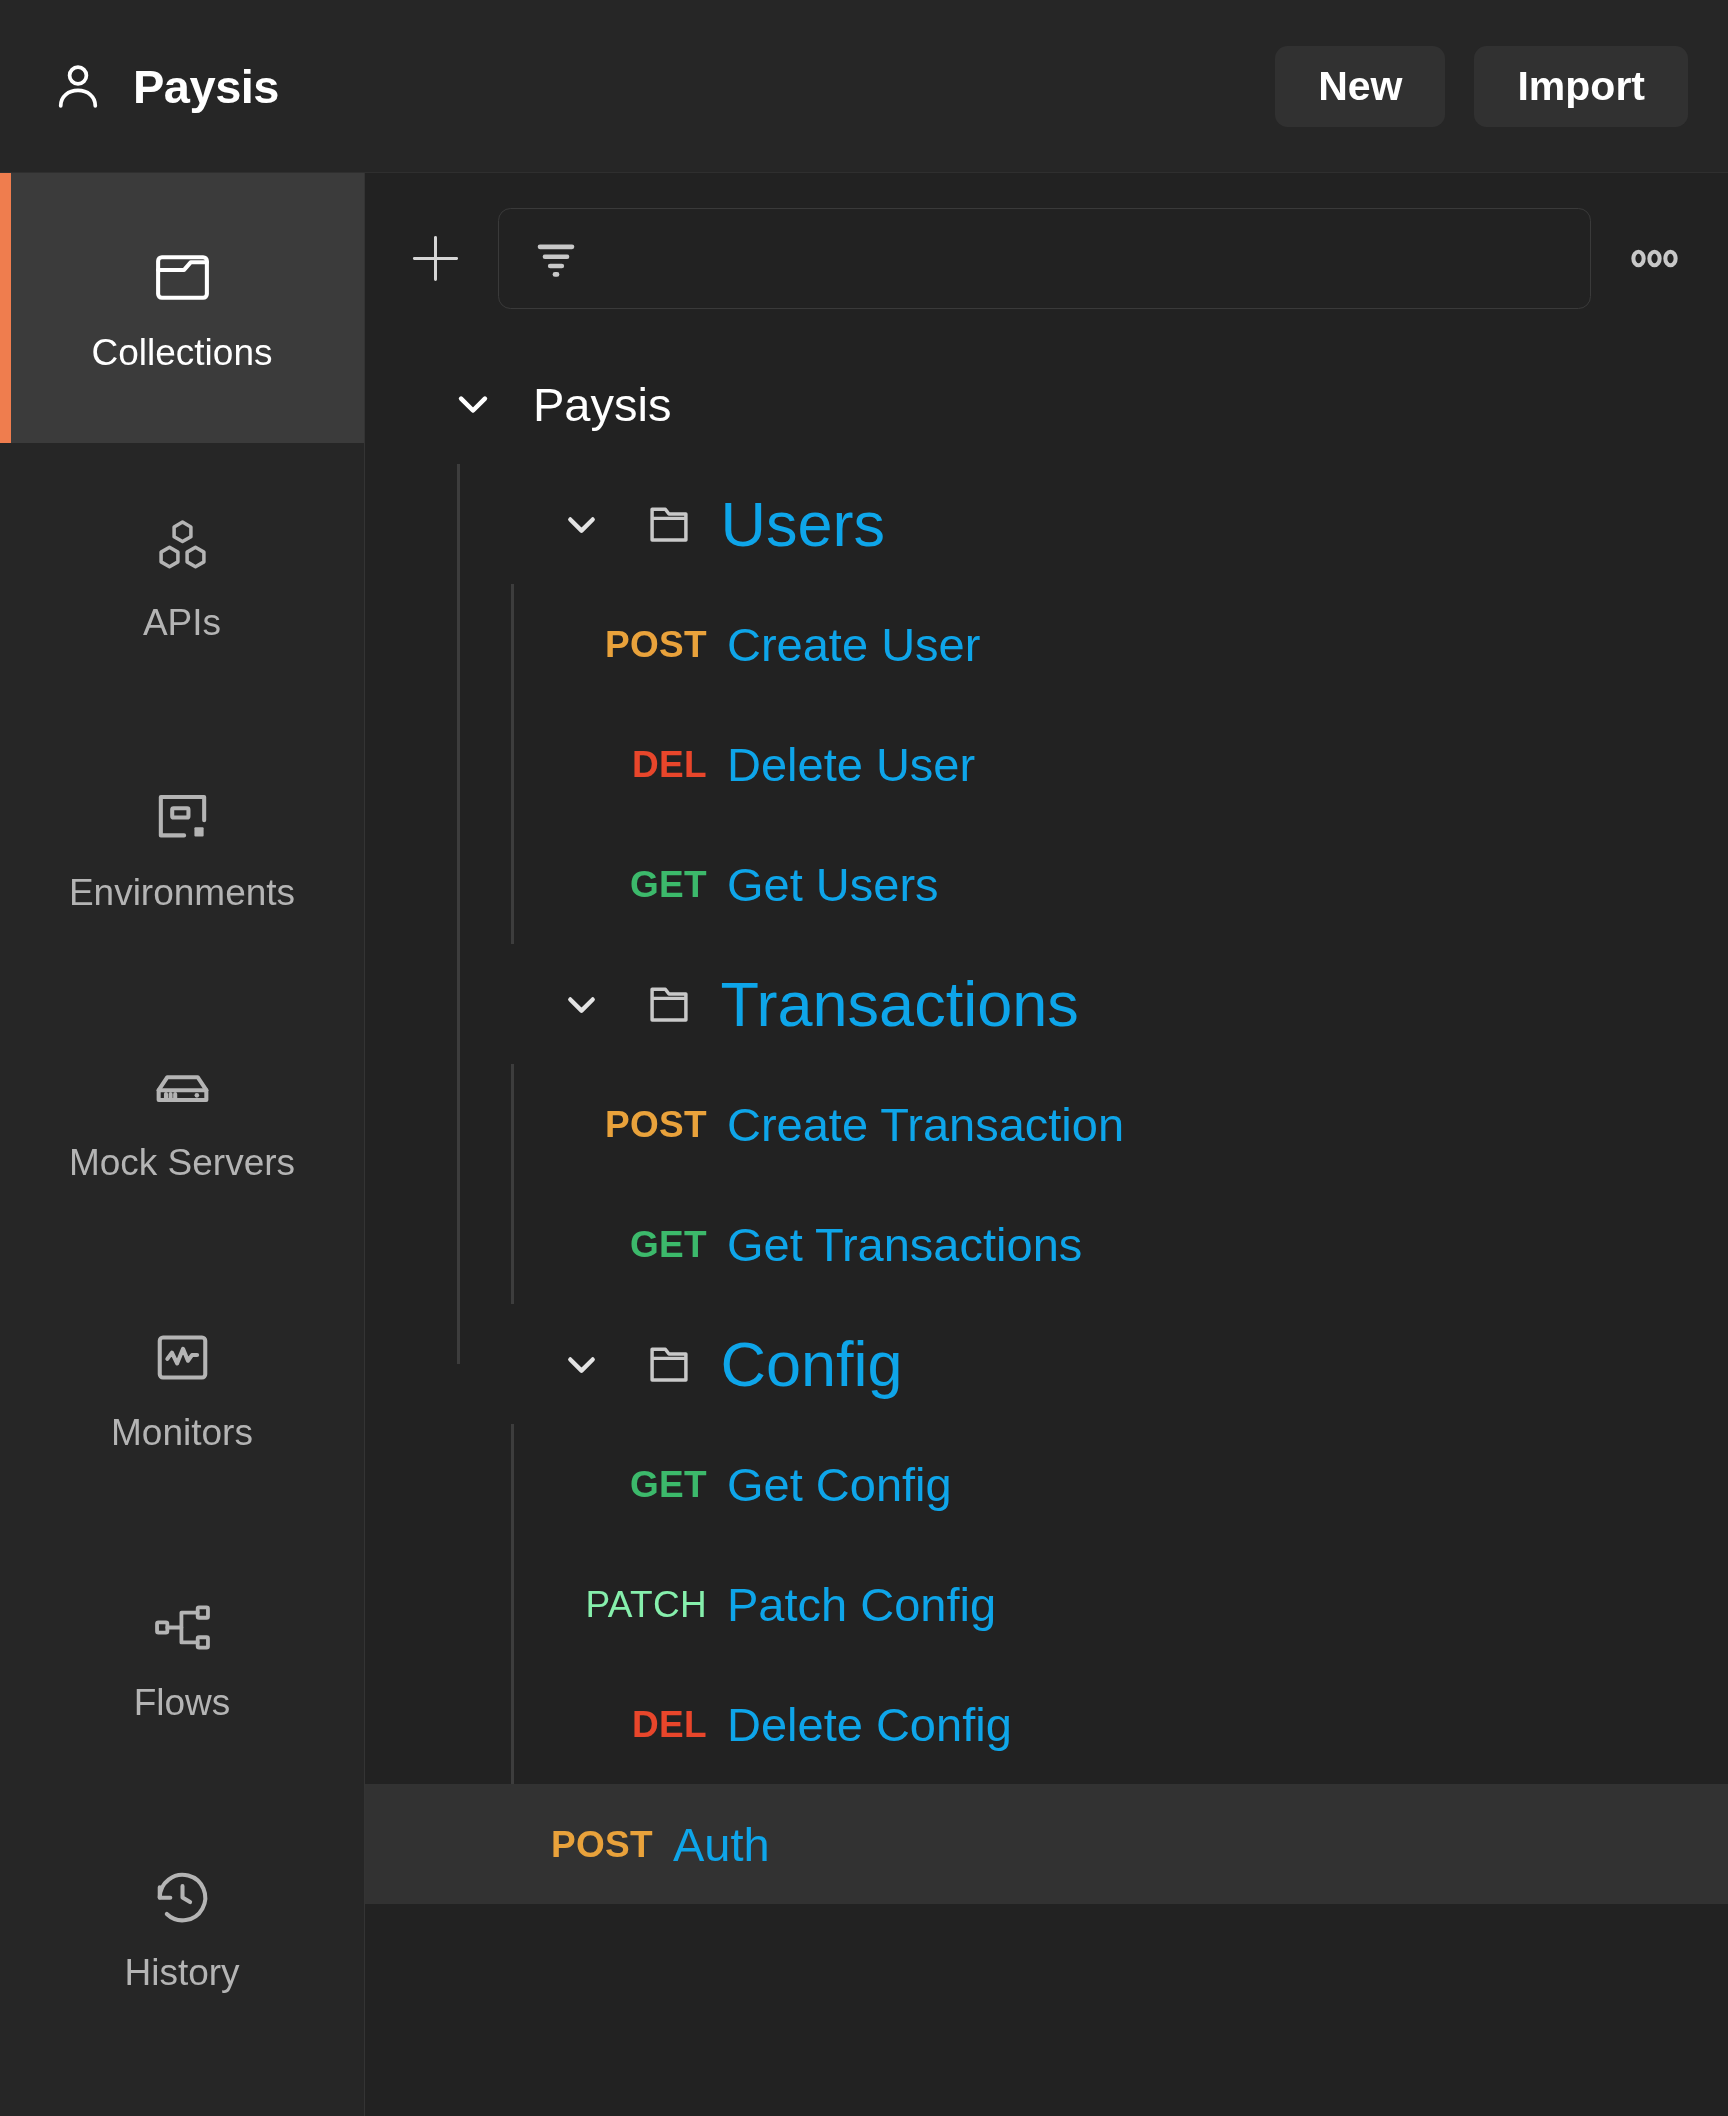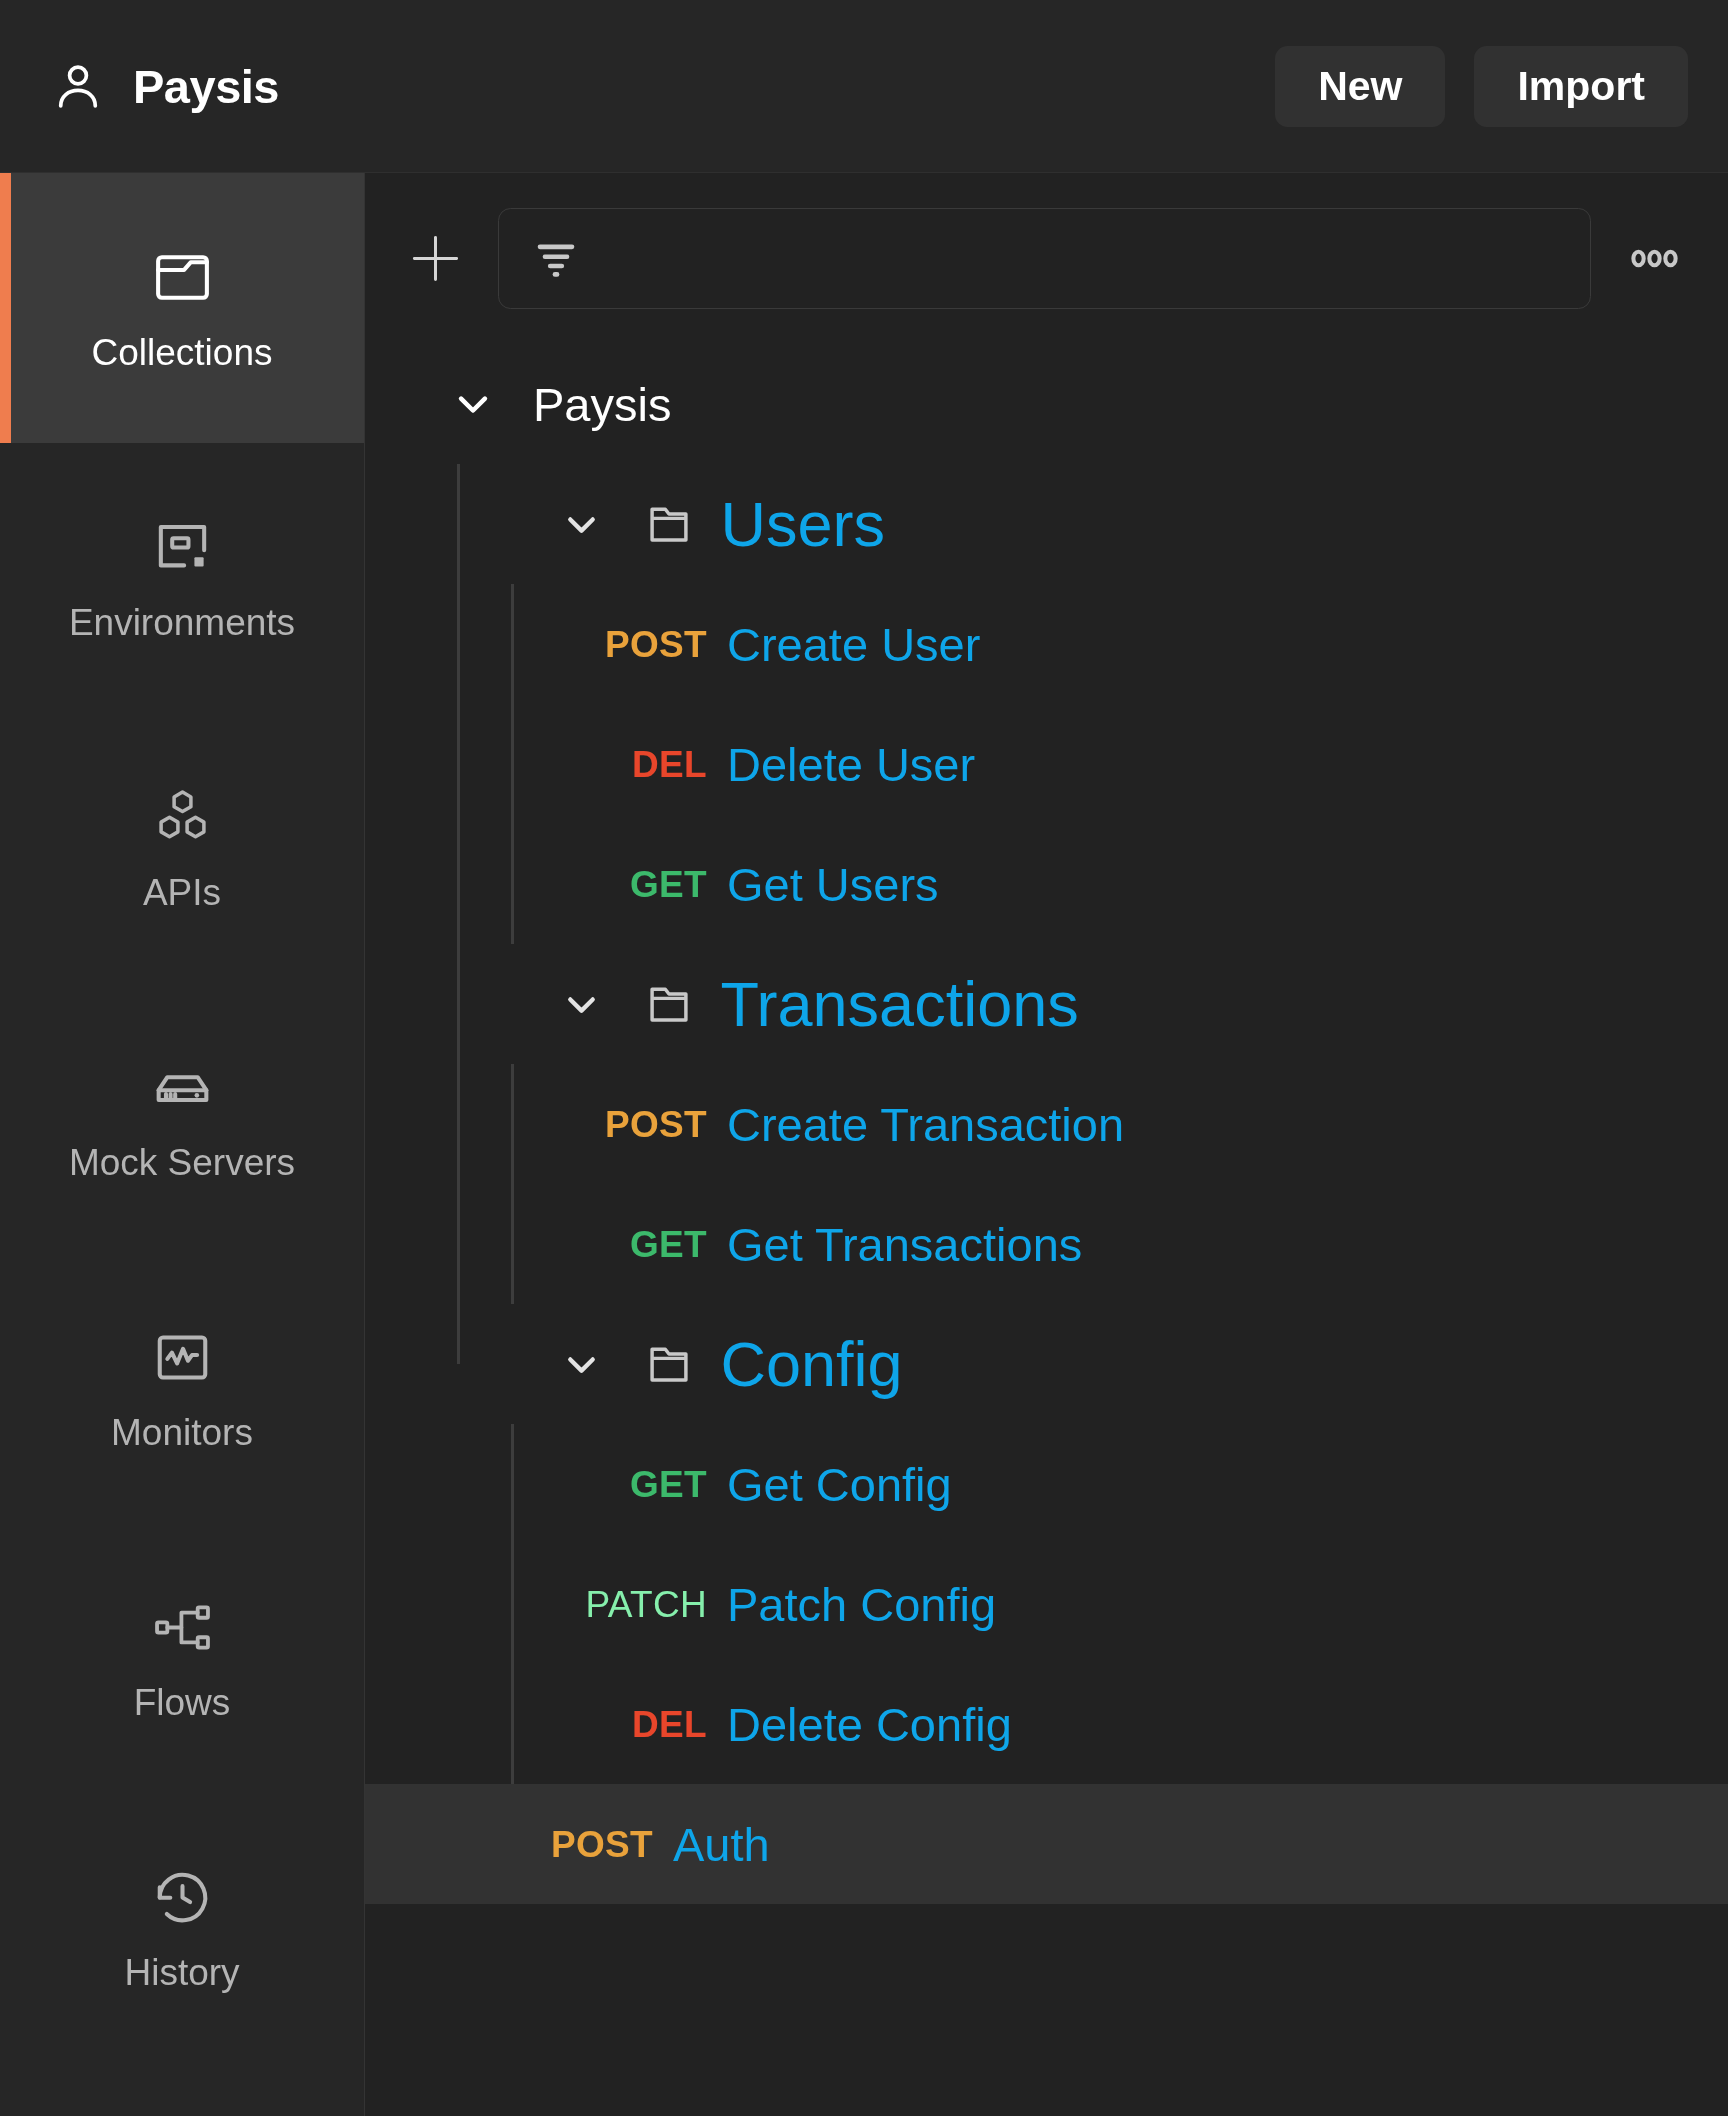--- a/index.html
+++ b/index.html
@@ -182,38 +182,38 @@
           <svg viewBox="0 0 24 24" fill="none" stroke="#ffffff" stroke-width="1.5" stroke-linecap="round" stroke-linejoin="round">
             <rect x="3" y="4.5" width="18" height="15" rx="1.4"></rect>
             <path d="M3 9.2h9.6L15 6.4H21"></path>
           </svg>
         </span>
         <span class="nav-label">Collections</span>
       </div>
 
       <div class="nav-item">
         <span class="nav-icon">
+          <svg viewBox="0 0 24 24" fill="none" stroke="#b4b4b4" stroke-width="1.3" stroke-linejoin="round">
+            <path d="M12 2.6l3.1 1.8v3.6L12 9.8 8.9 8V4.4z"></path>
+            <path d="M7.2 11.9l3.1 1.8v3.6l-3.1 1.8-3.1-1.8v-3.6z"></path>
+            <path d="M16.8 11.9l3.1 1.8v3.6l-3.1 1.8-3.1-1.8v-3.6z"></path>
+          </svg>
+        </span>
+        <span class="nav-label">APIs</span>
+      </div>
+
+      <div class="nav-item">
+        <span class="nav-icon">
           <svg viewBox="0 0 24 24" fill="none" stroke="#b4b4b4" stroke-width="1.5" stroke-linecap="round" stroke-linejoin="round">
             <path d="M20 13V4.4H4v14.2h8.6"></path>
             <rect x="8.2" y="8.6" width="6" height="3.4" rx="0.5"></rect>
             <rect x="16.4" y="15.6" width="3.4" height="3.4" rx="0.4" fill="#b4b4b4" stroke="none"></rect>
           </svg>
         </span>
         <span class="nav-label">Environments</span>
-      </div>
-
-      <div class="nav-item">
-        <span class="nav-icon">
-          <svg viewBox="0 0 24 24" fill="none" stroke="#b4b4b4" stroke-width="1.3" stroke-linejoin="round">
-            <path d="M12 2.6l3.1 1.8v3.6L12 9.8 8.9 8V4.4z"></path>
-            <path d="M7.2 11.9l3.1 1.8v3.6l-3.1 1.8-3.1-1.8v-3.6z"></path>
-            <path d="M16.8 11.9l3.1 1.8v3.6l-3.1 1.8-3.1-1.8v-3.6z"></path>
-          </svg>
-        </span>
-        <span class="nav-label">APIs</span>
       </div>
 
       <div class="nav-item">
         <span class="nav-icon">
           <svg viewBox="0 0 24 24" fill="none" stroke="#b4b4b4" stroke-width="1.5" stroke-linecap="round" stroke-linejoin="round">
             <path d="M3.2 16.6V13L6.4 8.2h11.2L20.8 13v3.6z"></path>
             <path d="M3.2 13h17.6"></path>
             <path d="M5.9 16v-1.6M7.6 16v-1.6M9.3 16v-1.6"></path>
             <circle cx="17.3" cy="14.9" r="0.85" fill="#b4b4b4" stroke="none"></circle>
           </svg>

